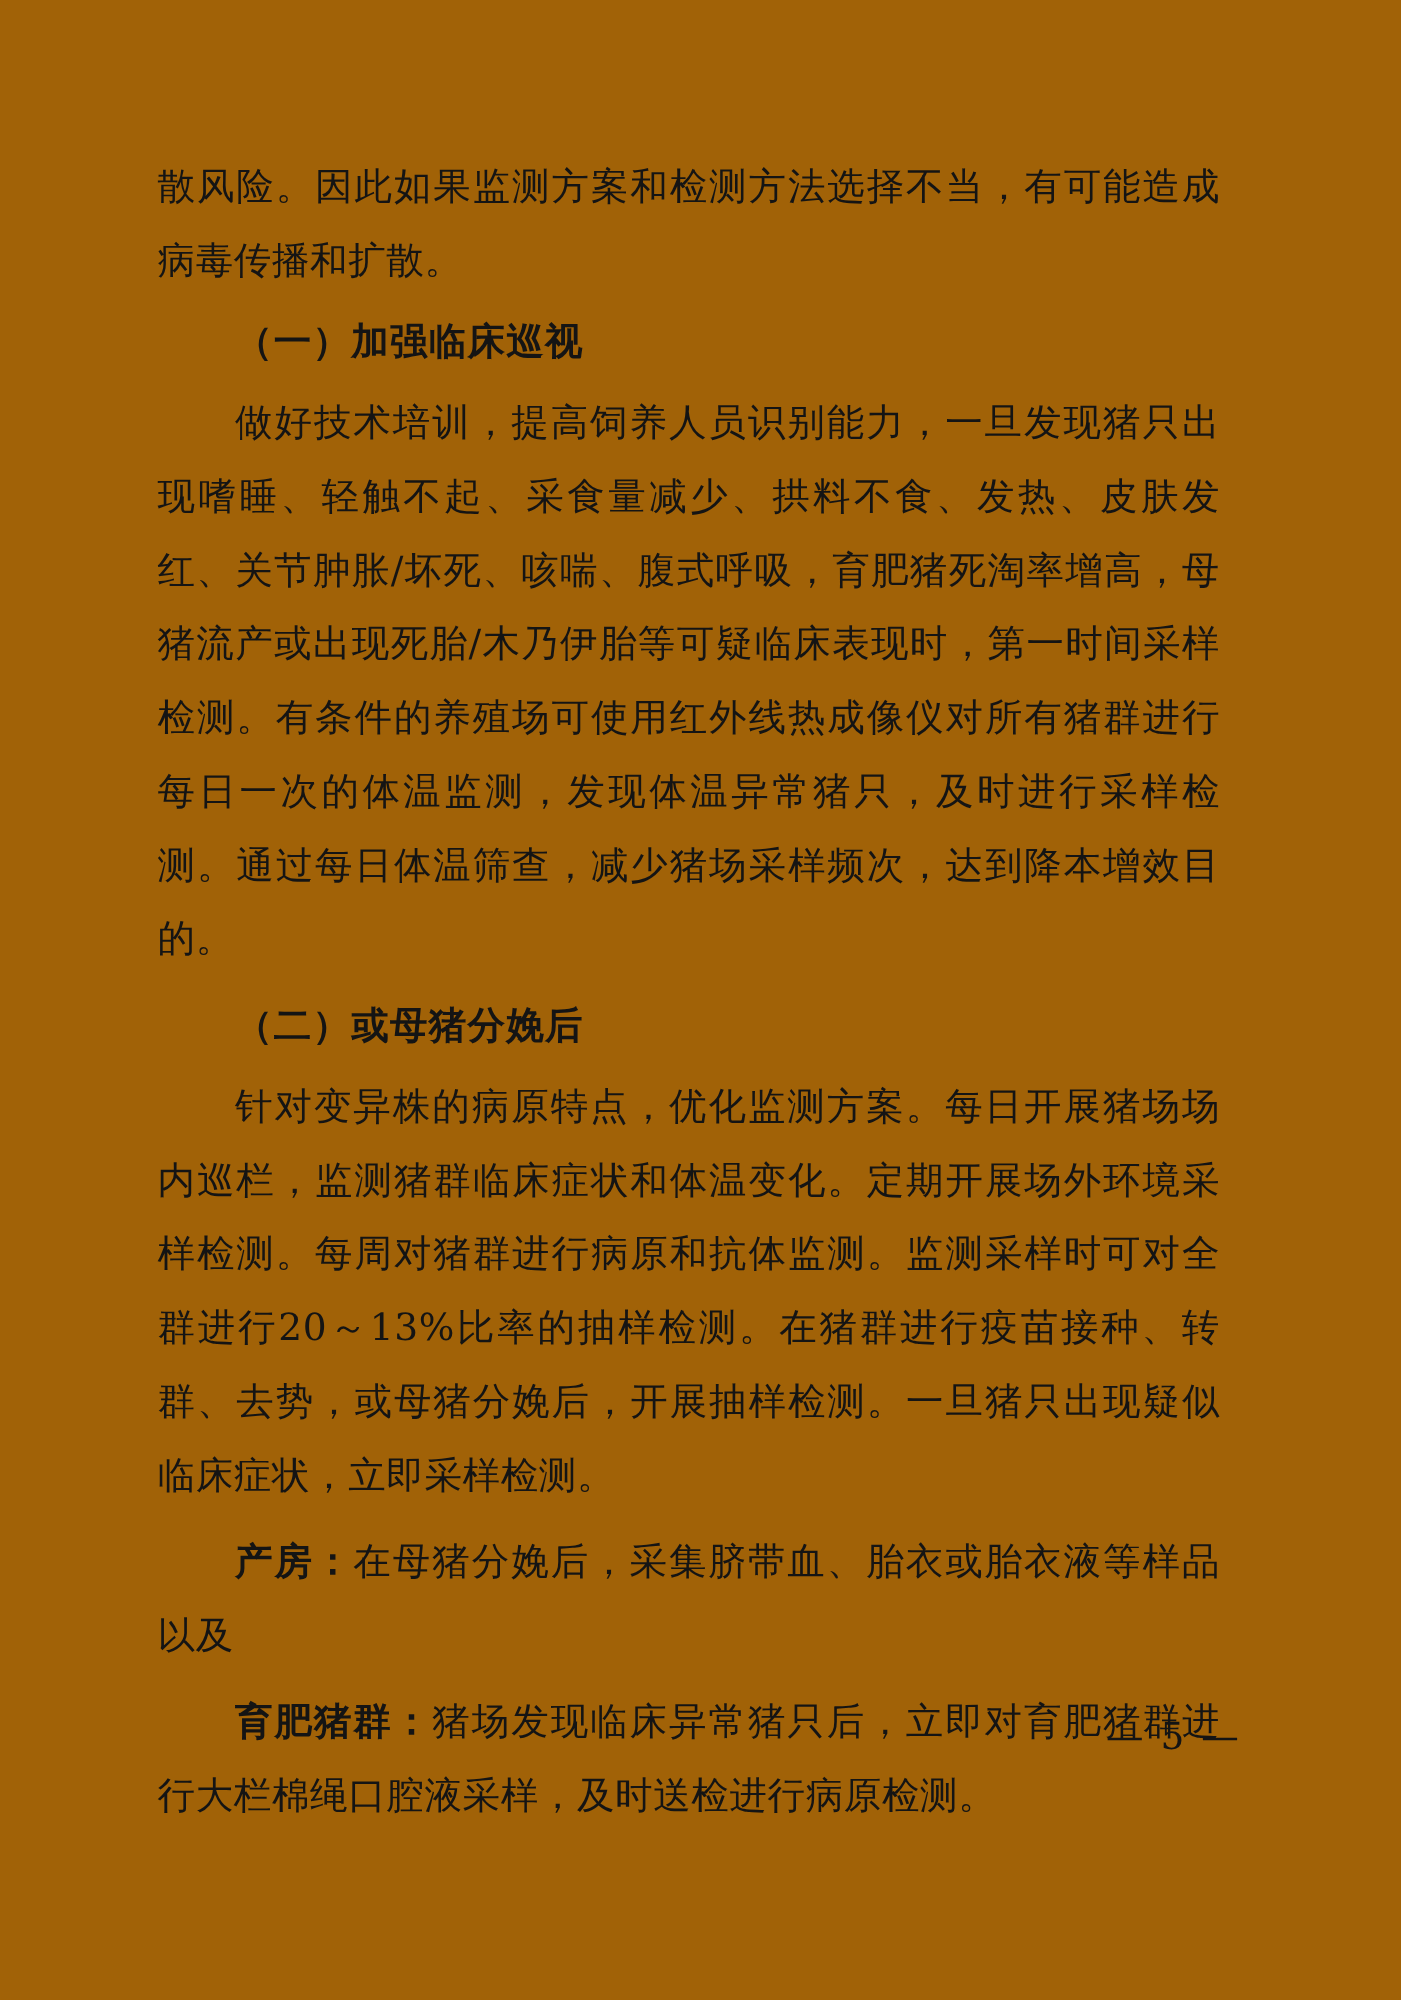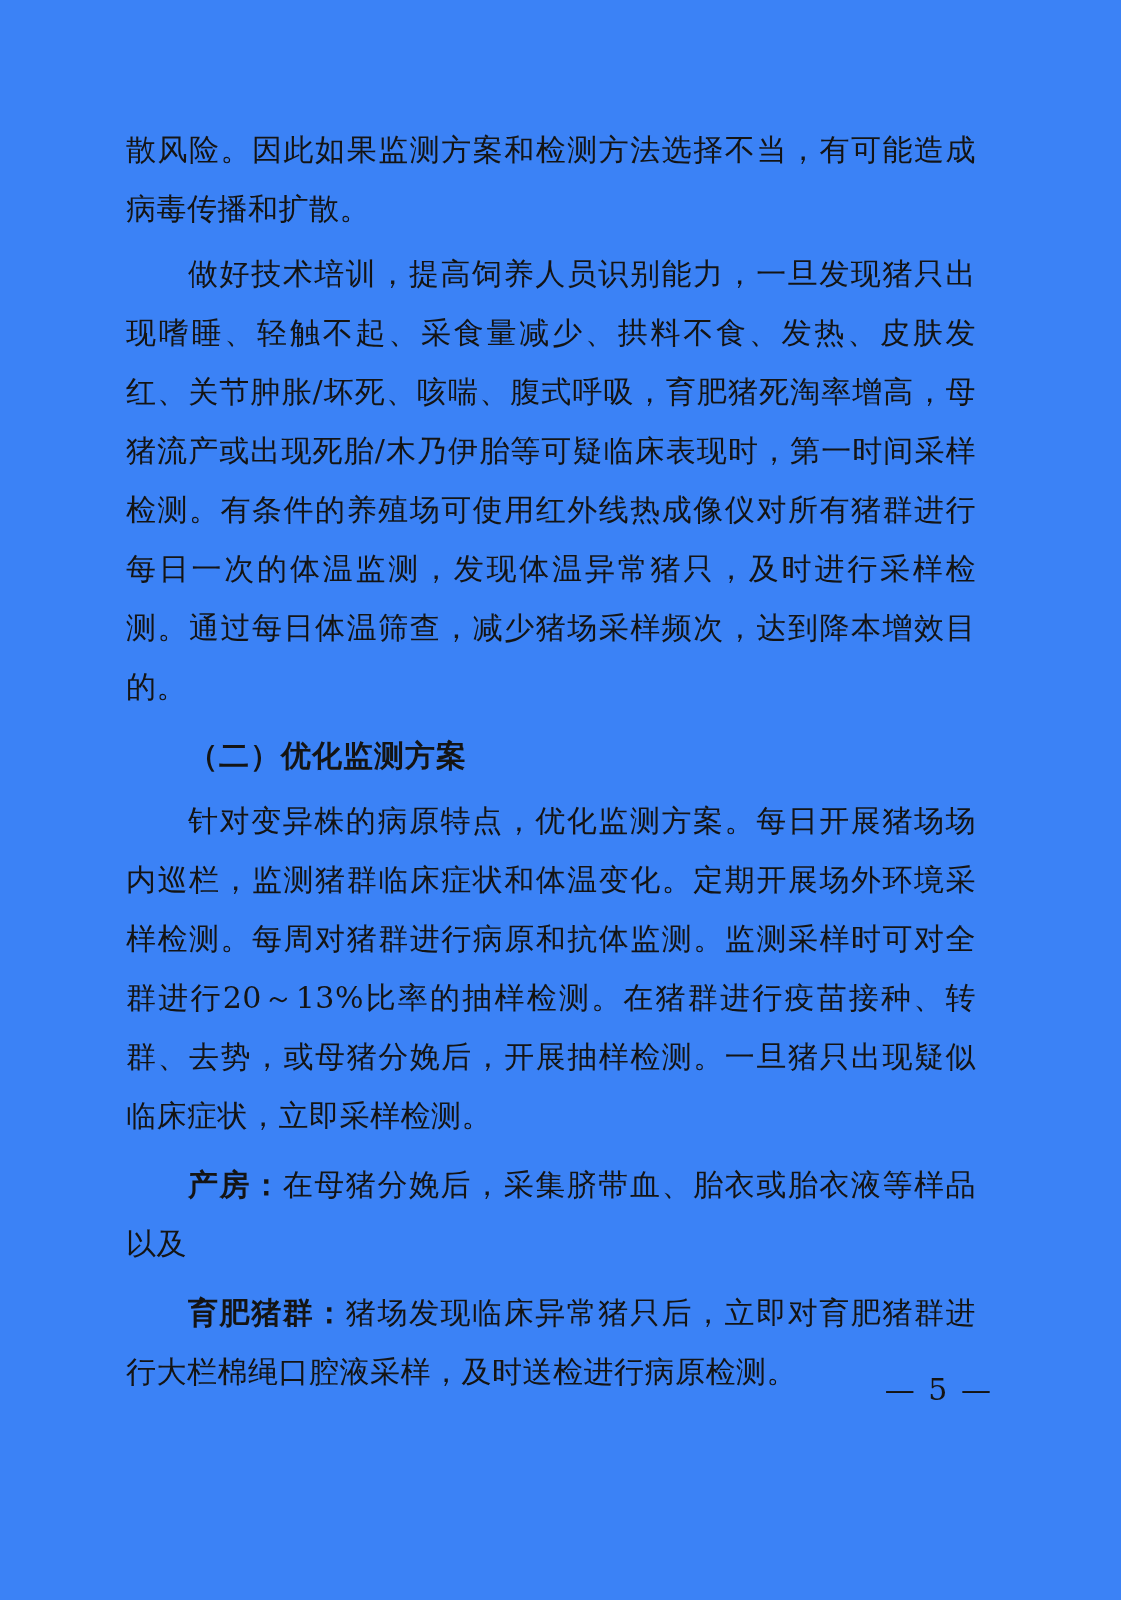--- a/index.html
+++ b/index.html
@@ -14,21 +14,21 @@
     color: #131313;
     position: relative;
     overflow: hidden;
   }
   .page {
     position: absolute;
     top: 0;
     left: 0;
     width: 1121px;
     height: 1600px;
-    background: #3b82f6;
+    background: #a16207;
   }
   .content {
     position: absolute;
     left: 126px;
     top: 120px;
     width: 850px;
   }
   p {
     margin: 0;
     font-size: 30px;
@@ -74,24 +74,25 @@
 </style>
 </head>
 <body>
 
 <div class="page">
   <div class="content">
 
     <p class="cont">散风险。因此如果监测方案和检测方法选择不当，有可能造成病毒传播和扩散。</p>
 
 
+    <p class="subheading gap-sm">（一）加强临床巡视</p>
 
     <p class="indent gap-sm">做好技术培训，提高饲养人员识别能力，一旦发现猪只出现嗜睡、轻触不起、采食量减少、拱料不食、发热、皮肤发红、关节肿胀/坏死、咳喘、腹式呼吸，育肥猪死淘率增高，母猪流产或出现死胎/木乃伊胎等可疑临床表现时，第一时间采样检测。有条件的养殖场可使用红外线热成像仪对所有猪群进行每日一次的体温监测，发现体温异常猪只，及时进行采样检测。通过每日体温筛查，减少猪场采样频次，达到降本增效目的。</p>
 
-    <p class="subheading gap-md">（二）优化监测方案</p>
+    <p class="subheading gap-md">（二）或母猪分娩后</p>
 
     <p class="indent gap-sm">针对变异株的病原特点，优化监测方案。每日开展猪场场内巡栏，监测猪群临床症状和体温变化。定期开展场外环境采样检测。每周对猪群进行病原和抗体监测。监测采样时可对全群进行20～13%比率的抽样检测。在猪群进行疫苗接种、转群、去势，或母猪分娩后，开展抽样检测。一旦猪只出现疑似临床症状，立即采样检测。</p>
 
     <p class="indent gap-md">
       <span class="lead">产房：</span><span>在母猪分娩后，采集脐带血、胎衣或胎衣液等样品以及</span>
     </p>
 
     <p class="indent gap-md">
       <span class="lead">育肥猪群：</span><span>猪场发现临床异常猪只后，立即对育肥猪群进行大栏棉绳口腔液采样，及时送检进行病原检测。</span>
     </p>

